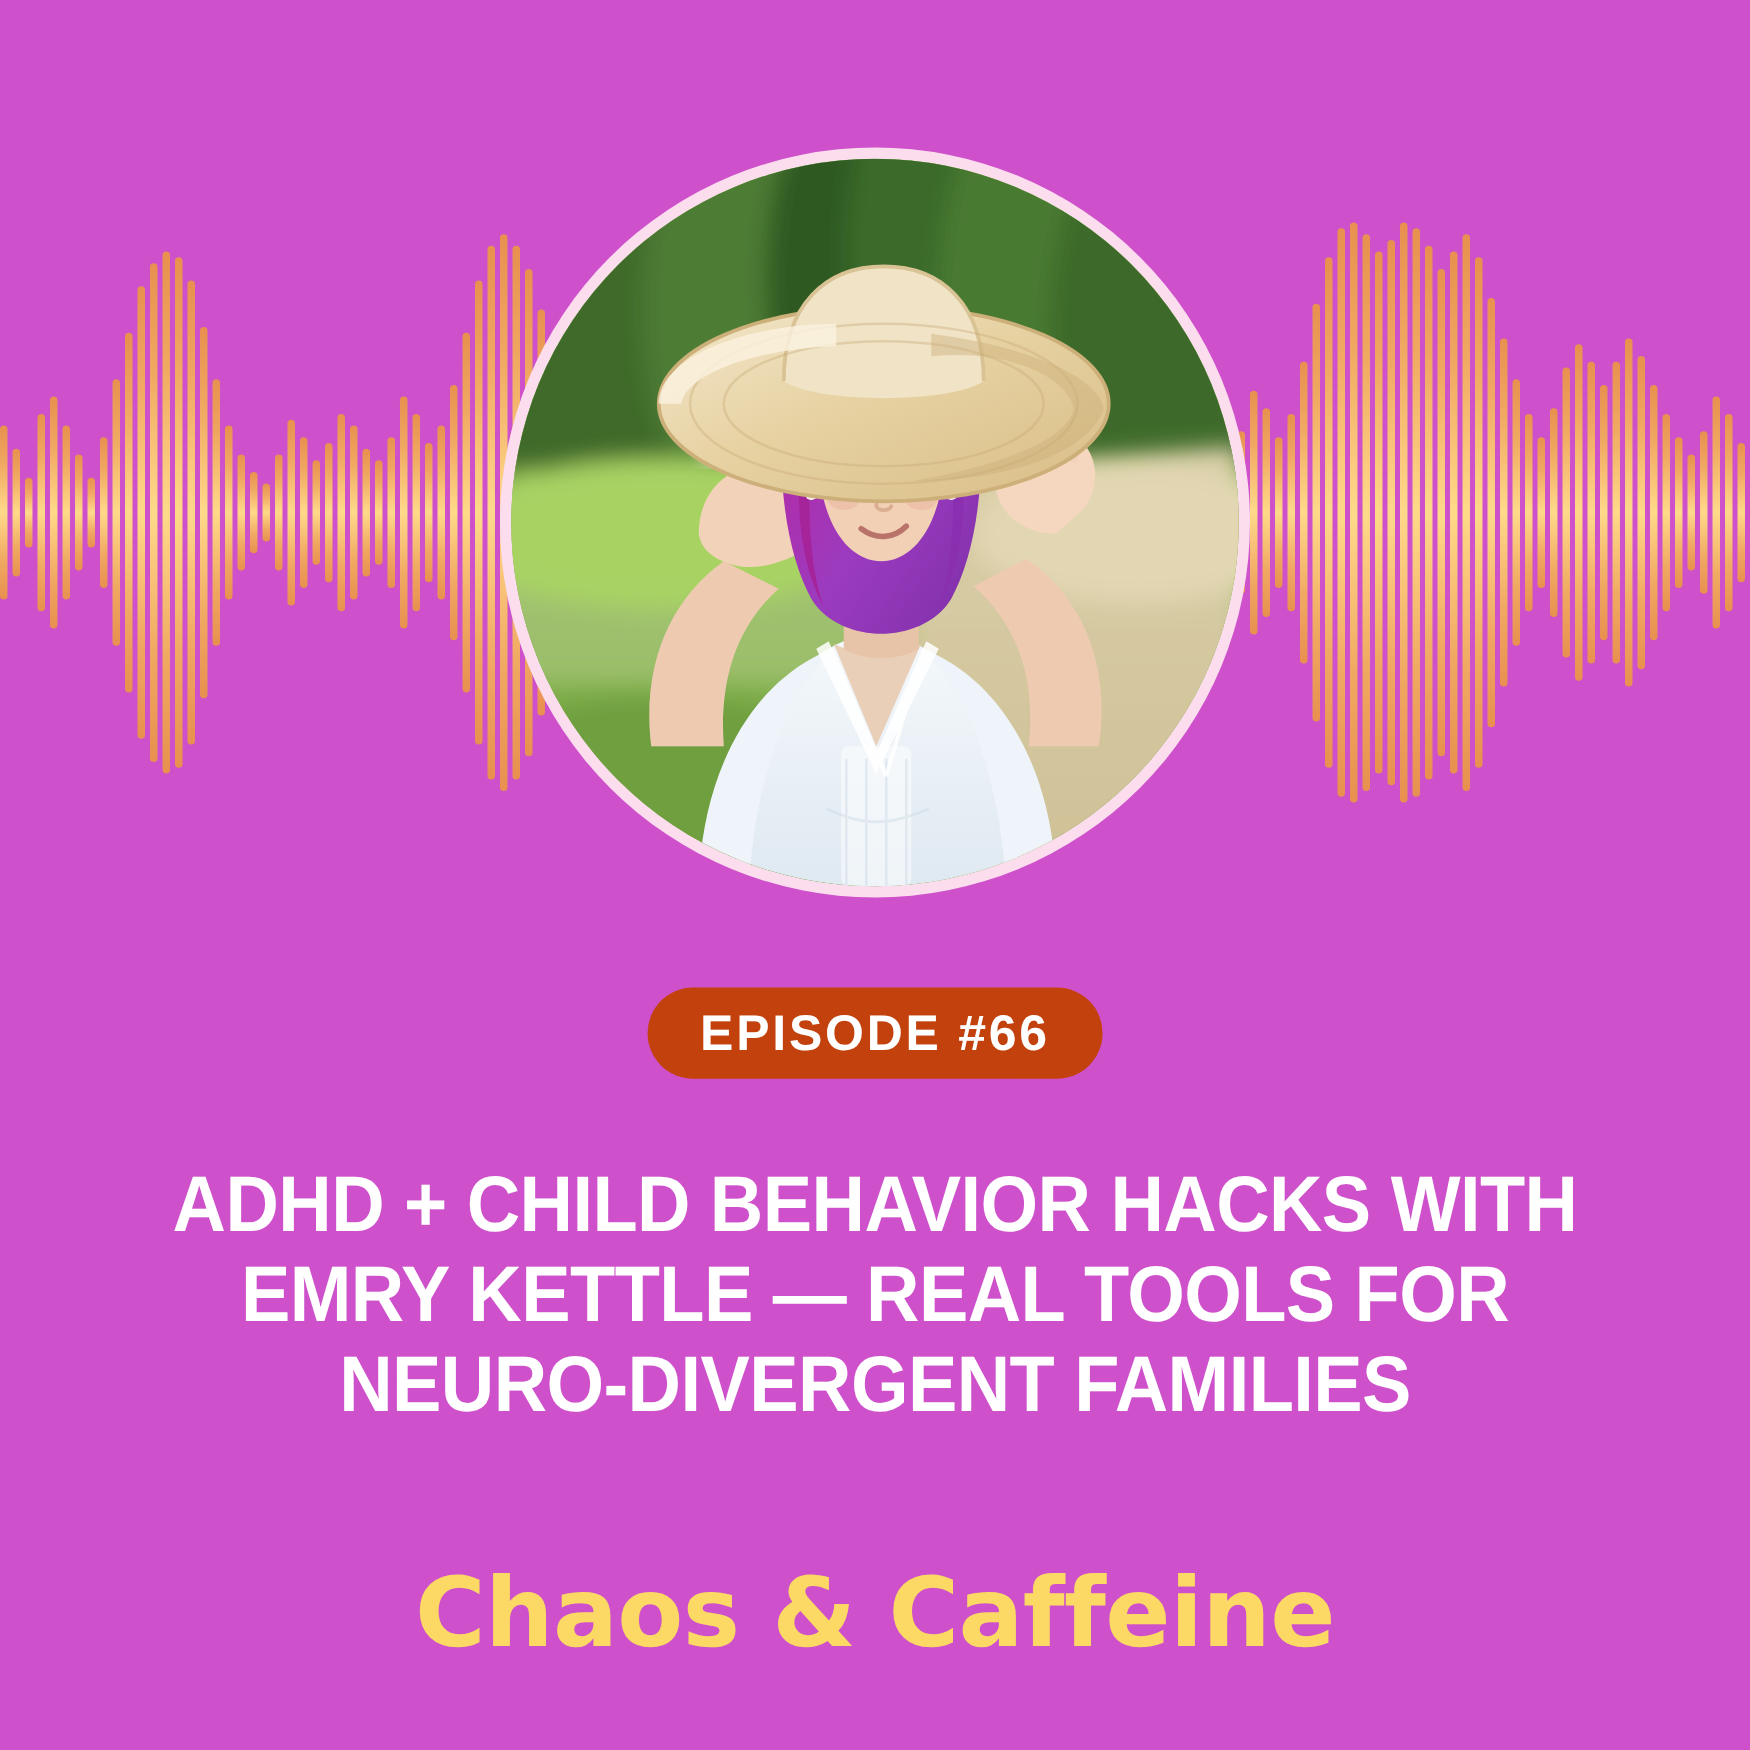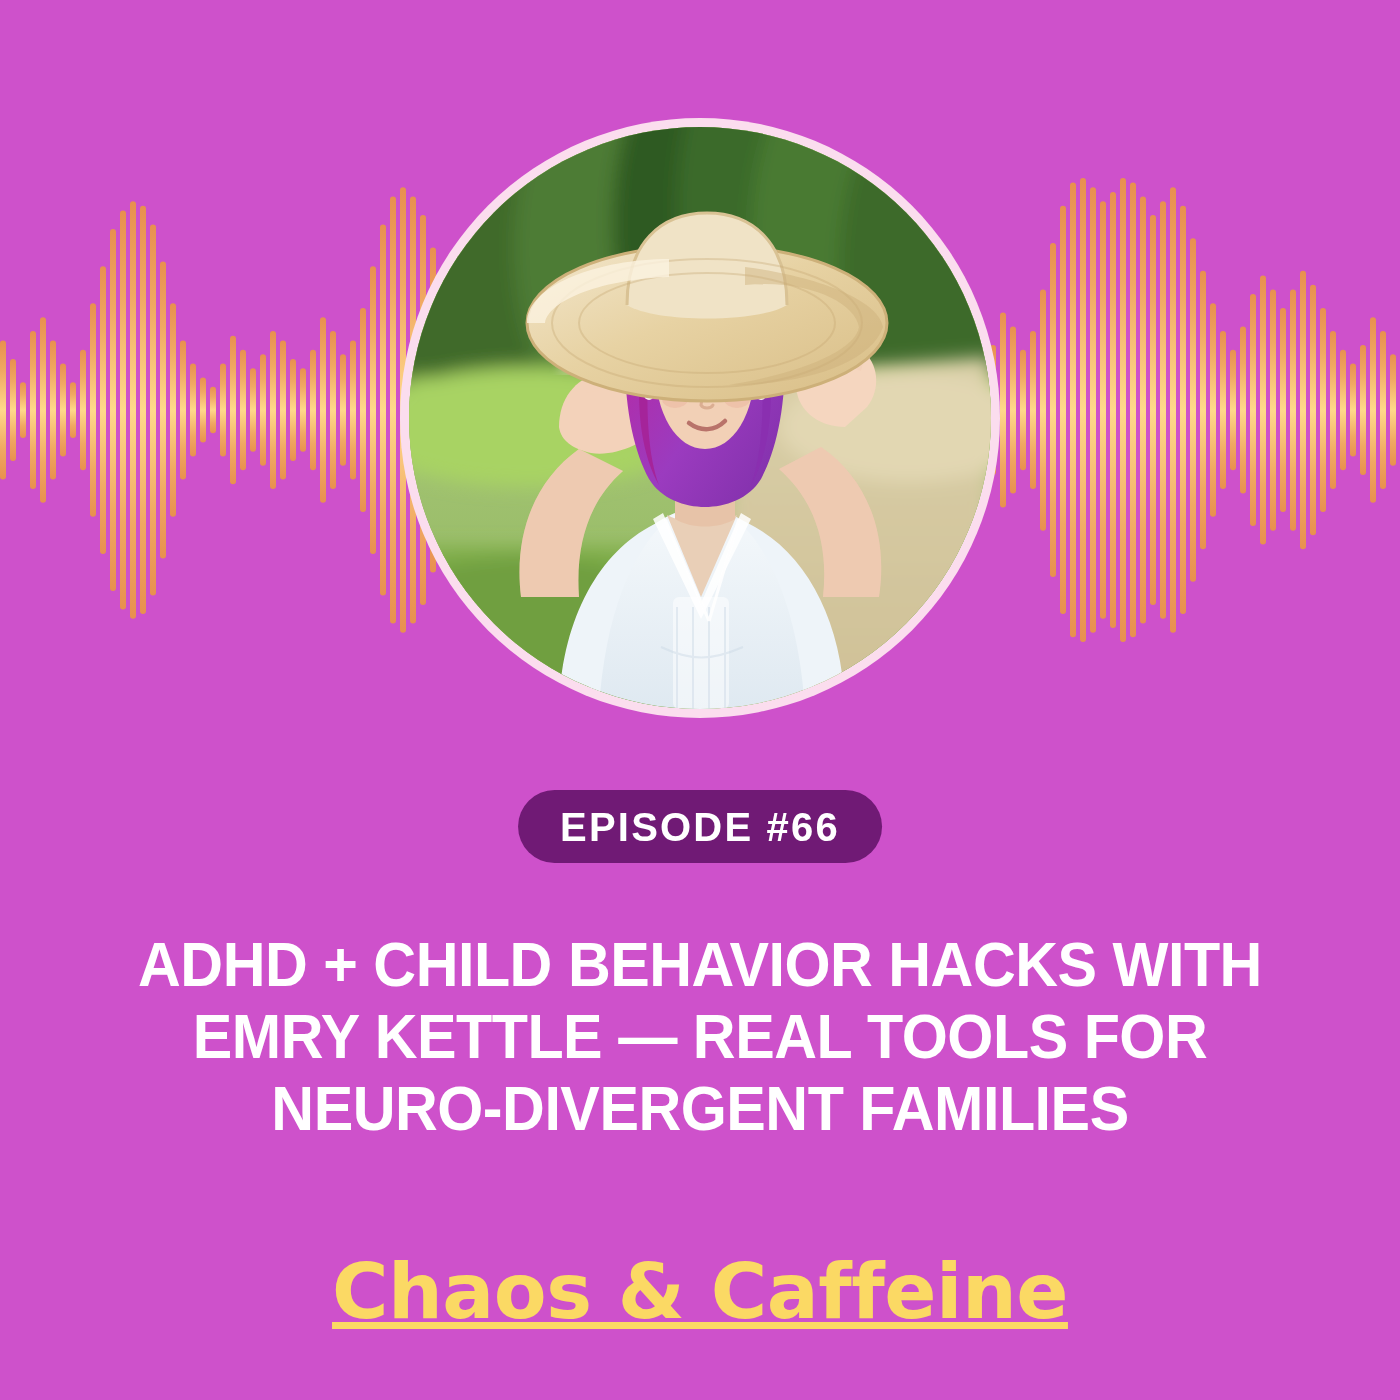--- a/index.html
+++ b/index.html
@@ -56,21 +56,21 @@
   #episode-badge {
     position: absolute;
     left: 50%;
     transform: translateX(-50%);
     top: 790px;
     height: 73px;
     min-width: 344px;
     box-sizing: border-box;
     padding: 0 42px;
     border-radius: 40px;
-    background: #701a75;
+    background: #c2410c;
     display: flex;
     align-items: center;
     justify-content: center;
   }
   #episode-badge-label {
     color: #ffffff;
     font-size: 40px;
     font-weight: bold;
     letter-spacing: 2.2px;
     white-space: nowrap;
@@ -102,21 +102,20 @@
     left: 0;
     right: 0;
     top: 1246px;
     text-align: center;
     color: #FBD964;
     font-family: "DejaVu Sans", sans-serif;
     font-weight: bold;
     font-size: 77px;
     line-height: 92px;
     letter-spacing: -0.5px;
-    text-decoration: underline;
   }
 </style>
 </head>
 <body>
 
 <div id="cover">
 
   <svg class="wave left" viewBox="0 0 700 1400" preserveAspectRatio="none" aria-hidden="true">
     <defs>
       <linearGradient id="bargrad" x1="0" y1="0" x2="0" y2="1">

